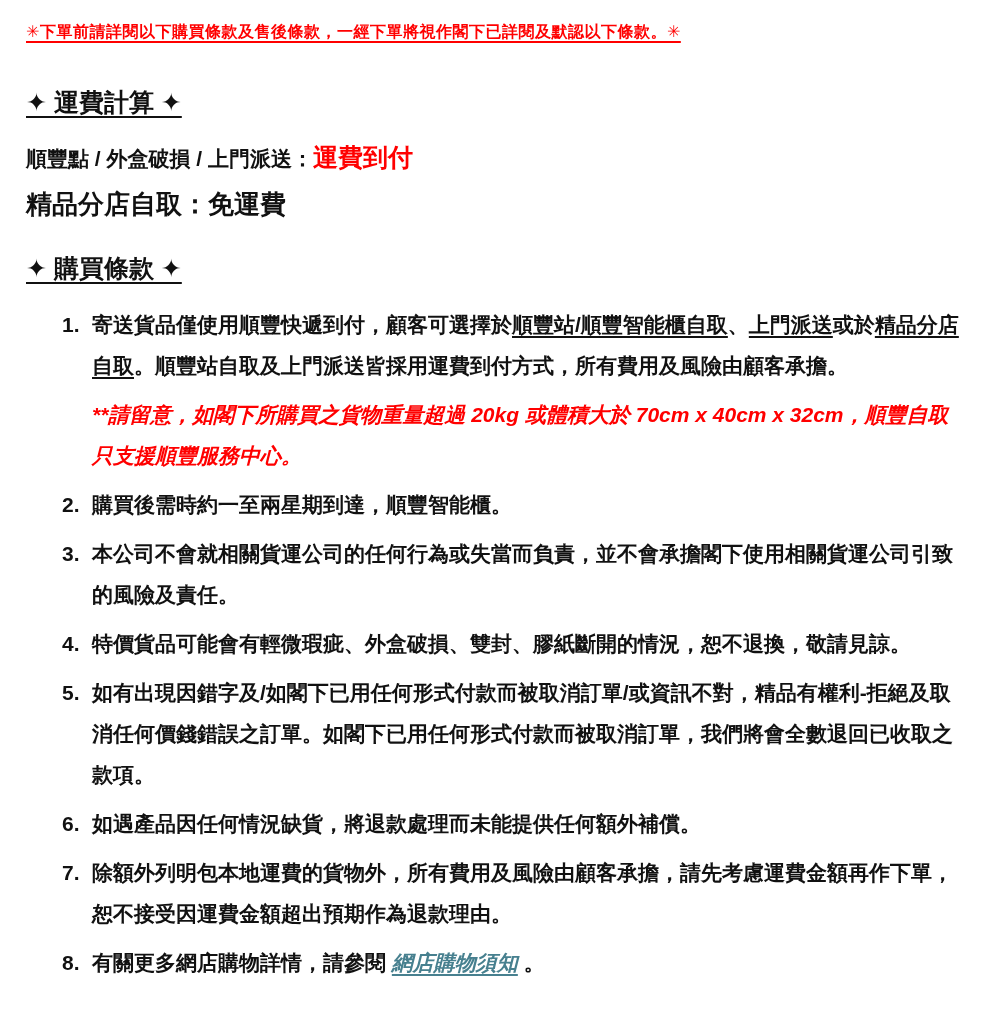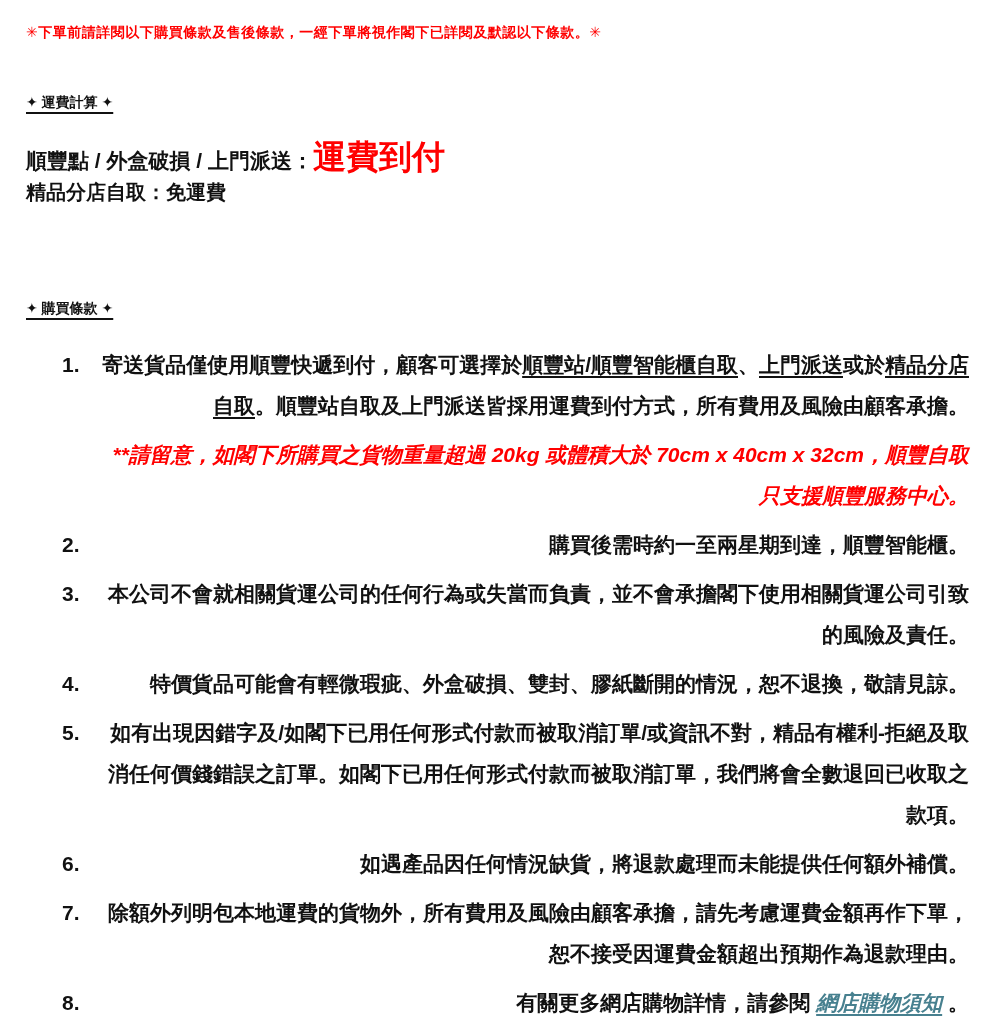--- a/index.html
+++ b/index.html
@@ -13,70 +13,71 @@
     font-weight: 700;
     color: #111111;
   }
   .doc {
     padding: 18px 34px 0 26px;
     box-sizing: border-box;
     width: 1003px;
   }
   .notice {
     color: var(--red, #ff0000);
-    font-size: 14px;
+    font-size: 16px;
     line-height: 28px;
+    text-decoration: underline;
     text-decoration-thickness: 2px;
     text-underline-offset: 4px;
     letter-spacing: 0.5px;
   }
   .heading {
-    font-size: 14px;
+    font-size: 25px;
     line-height: 28px;
     margin-top: 42px;
     text-decoration: underline;
     text-decoration-thickness: 2px;
     text-underline-offset: 5px;
     display: inline-block;
   }
   .heading-row { line-height: 0; }
-  .heading2-row { margin-top: 88px; }
+  .heading2-row { margin-top: 36px; }
   .heading2 { margin-top: 0; }
   .ship-line1 {
     margin-top: 24px;
     font-size: 21px;
     line-height: 34px;
   }
   .ship-red {
     color: var(--red, #ff0000);
-    font-size: 33px;
+    font-size: 25px;
   }
   .ship-line2 {
-    font-size: 20px;
+    margin-top: 14px;
+    font-size: 26px;
     line-height: 28px;
   }
   .terms-list {
     margin-top: 22px;
   }
   .term {
     display: flex;
     align-items: flex-start;
     font-size: 21px;
     line-height: 41px;
     margin-bottom: 8px;
   }
   .num {
     flex: none;
     width: 30px;
     margin-left: 36px;
   }
   .body {
     flex: 1;
     min-width: 0;
-    text-align: right;
   }
   .u {
     text-decoration: underline;
     text-decoration-thickness: 2px;
     text-underline-offset: 4px;
   }
   .rednote {
     color: var(--red, #ff0000);
     margin-top: 8px;
     font-style: italic;

